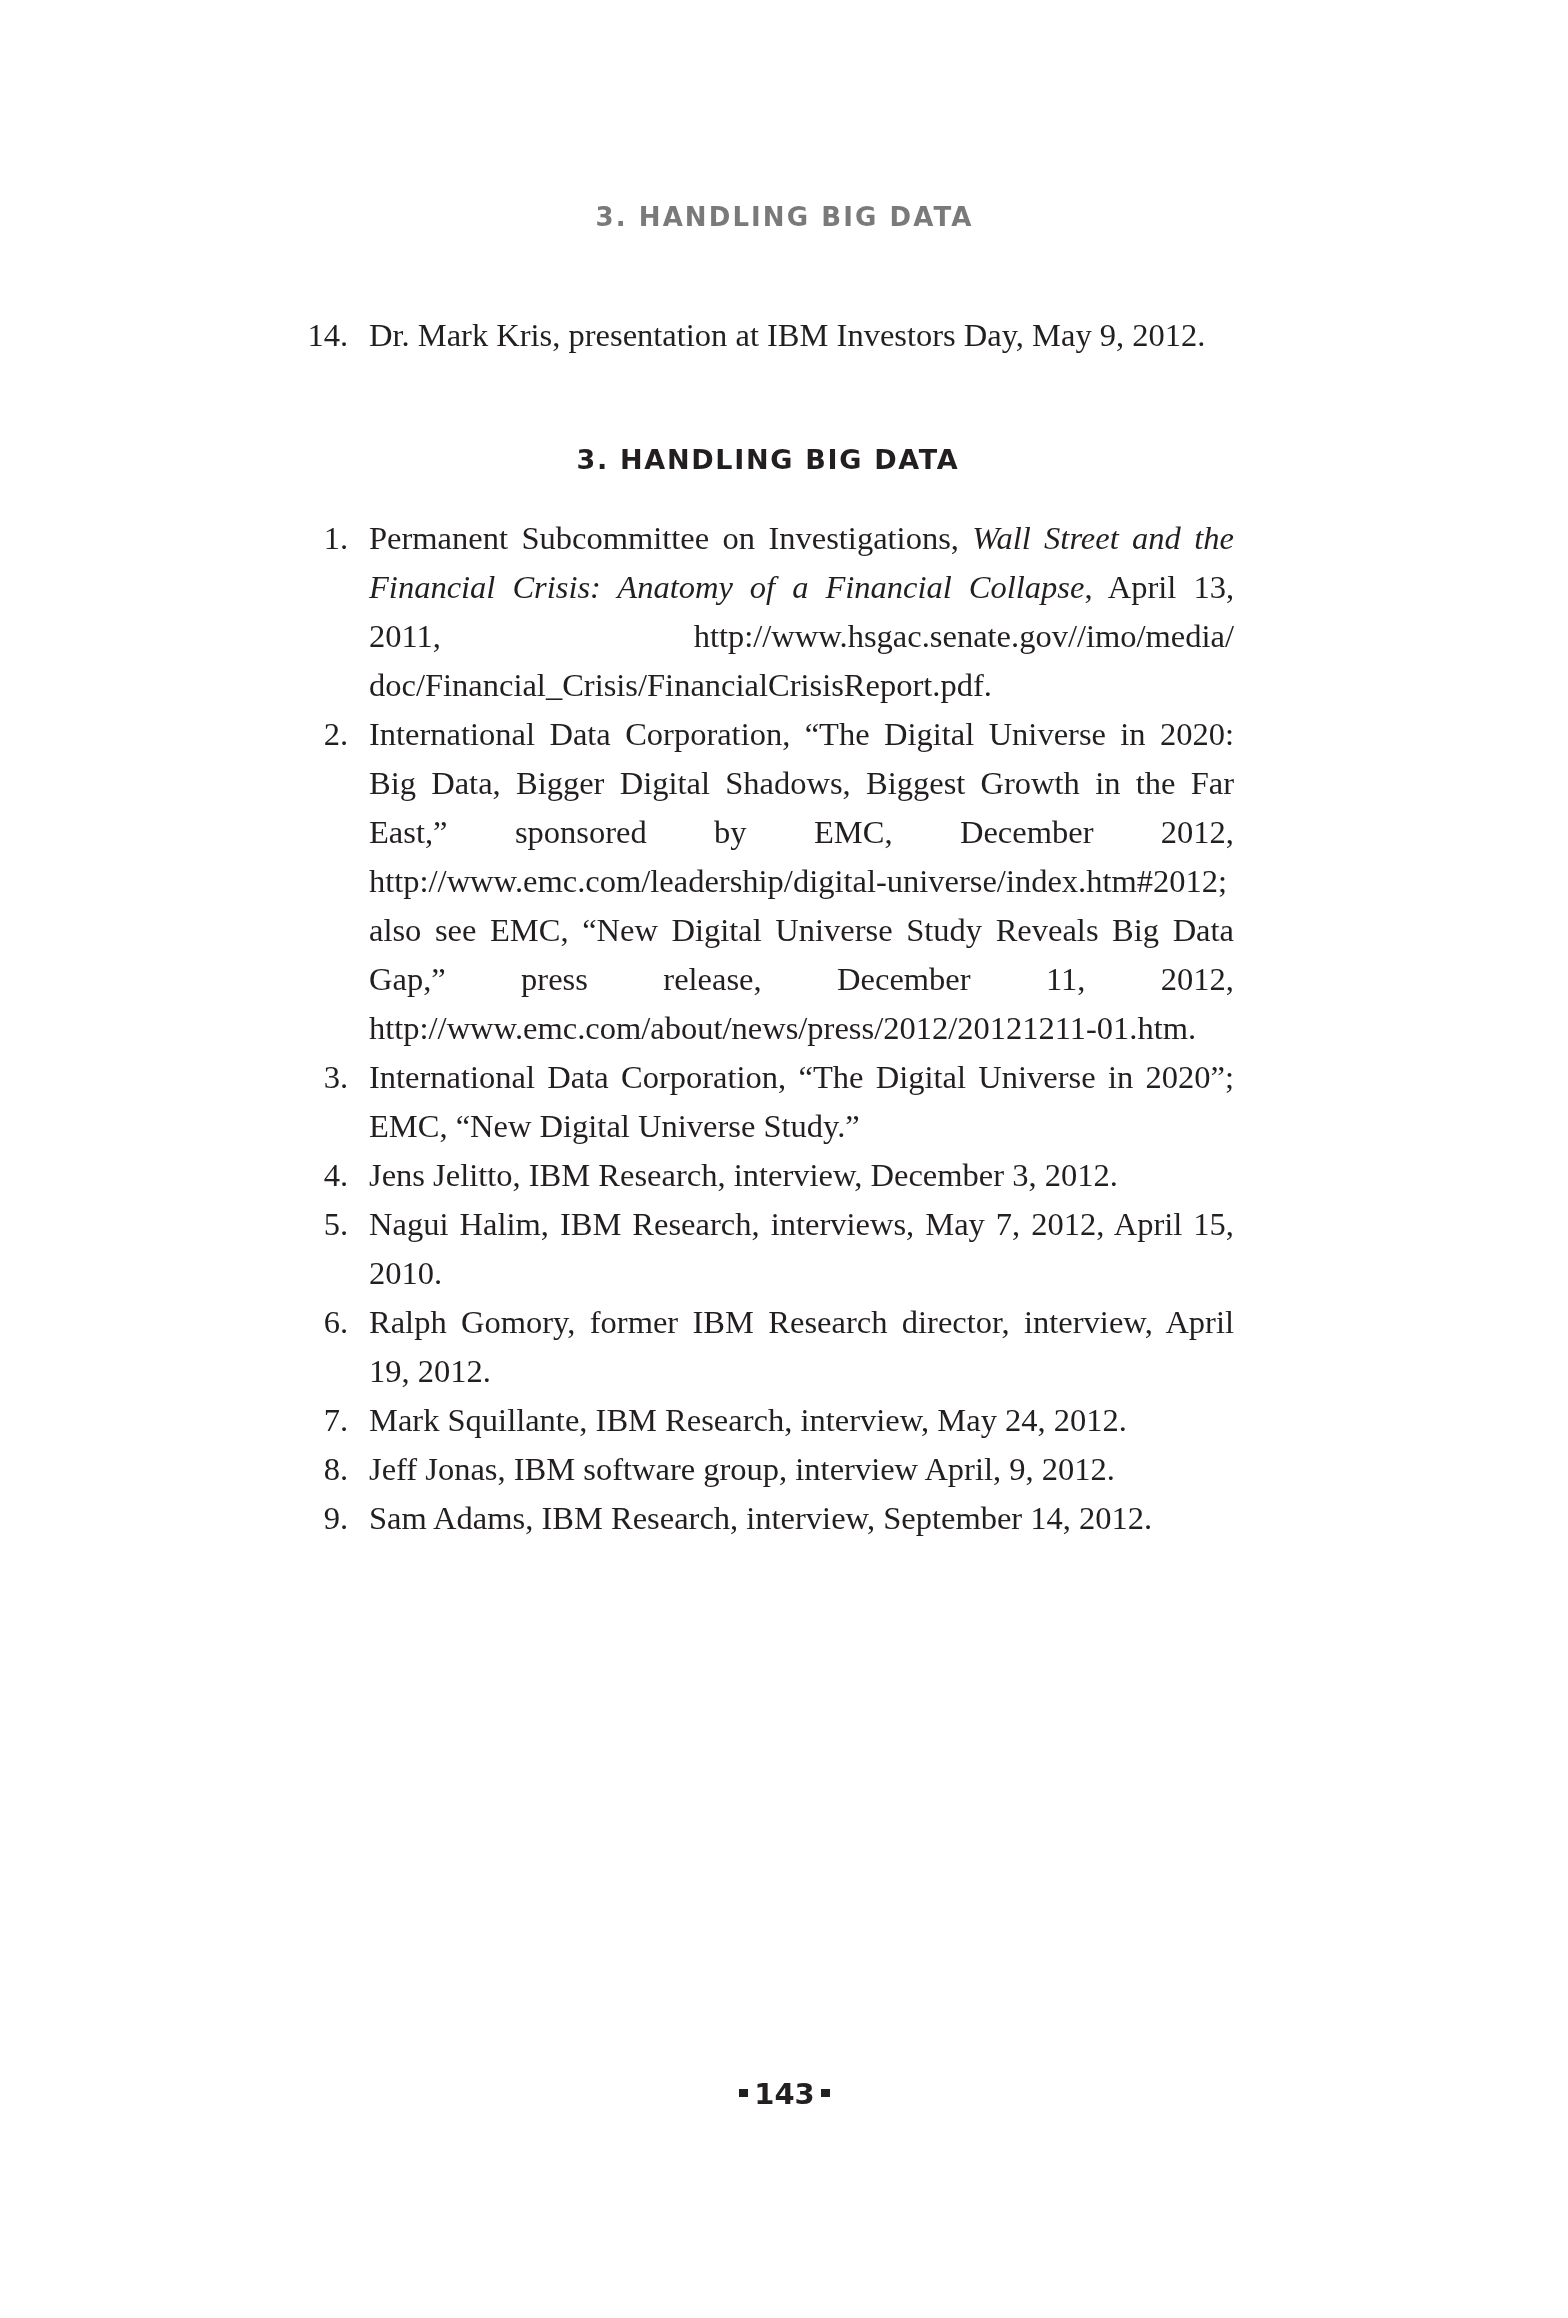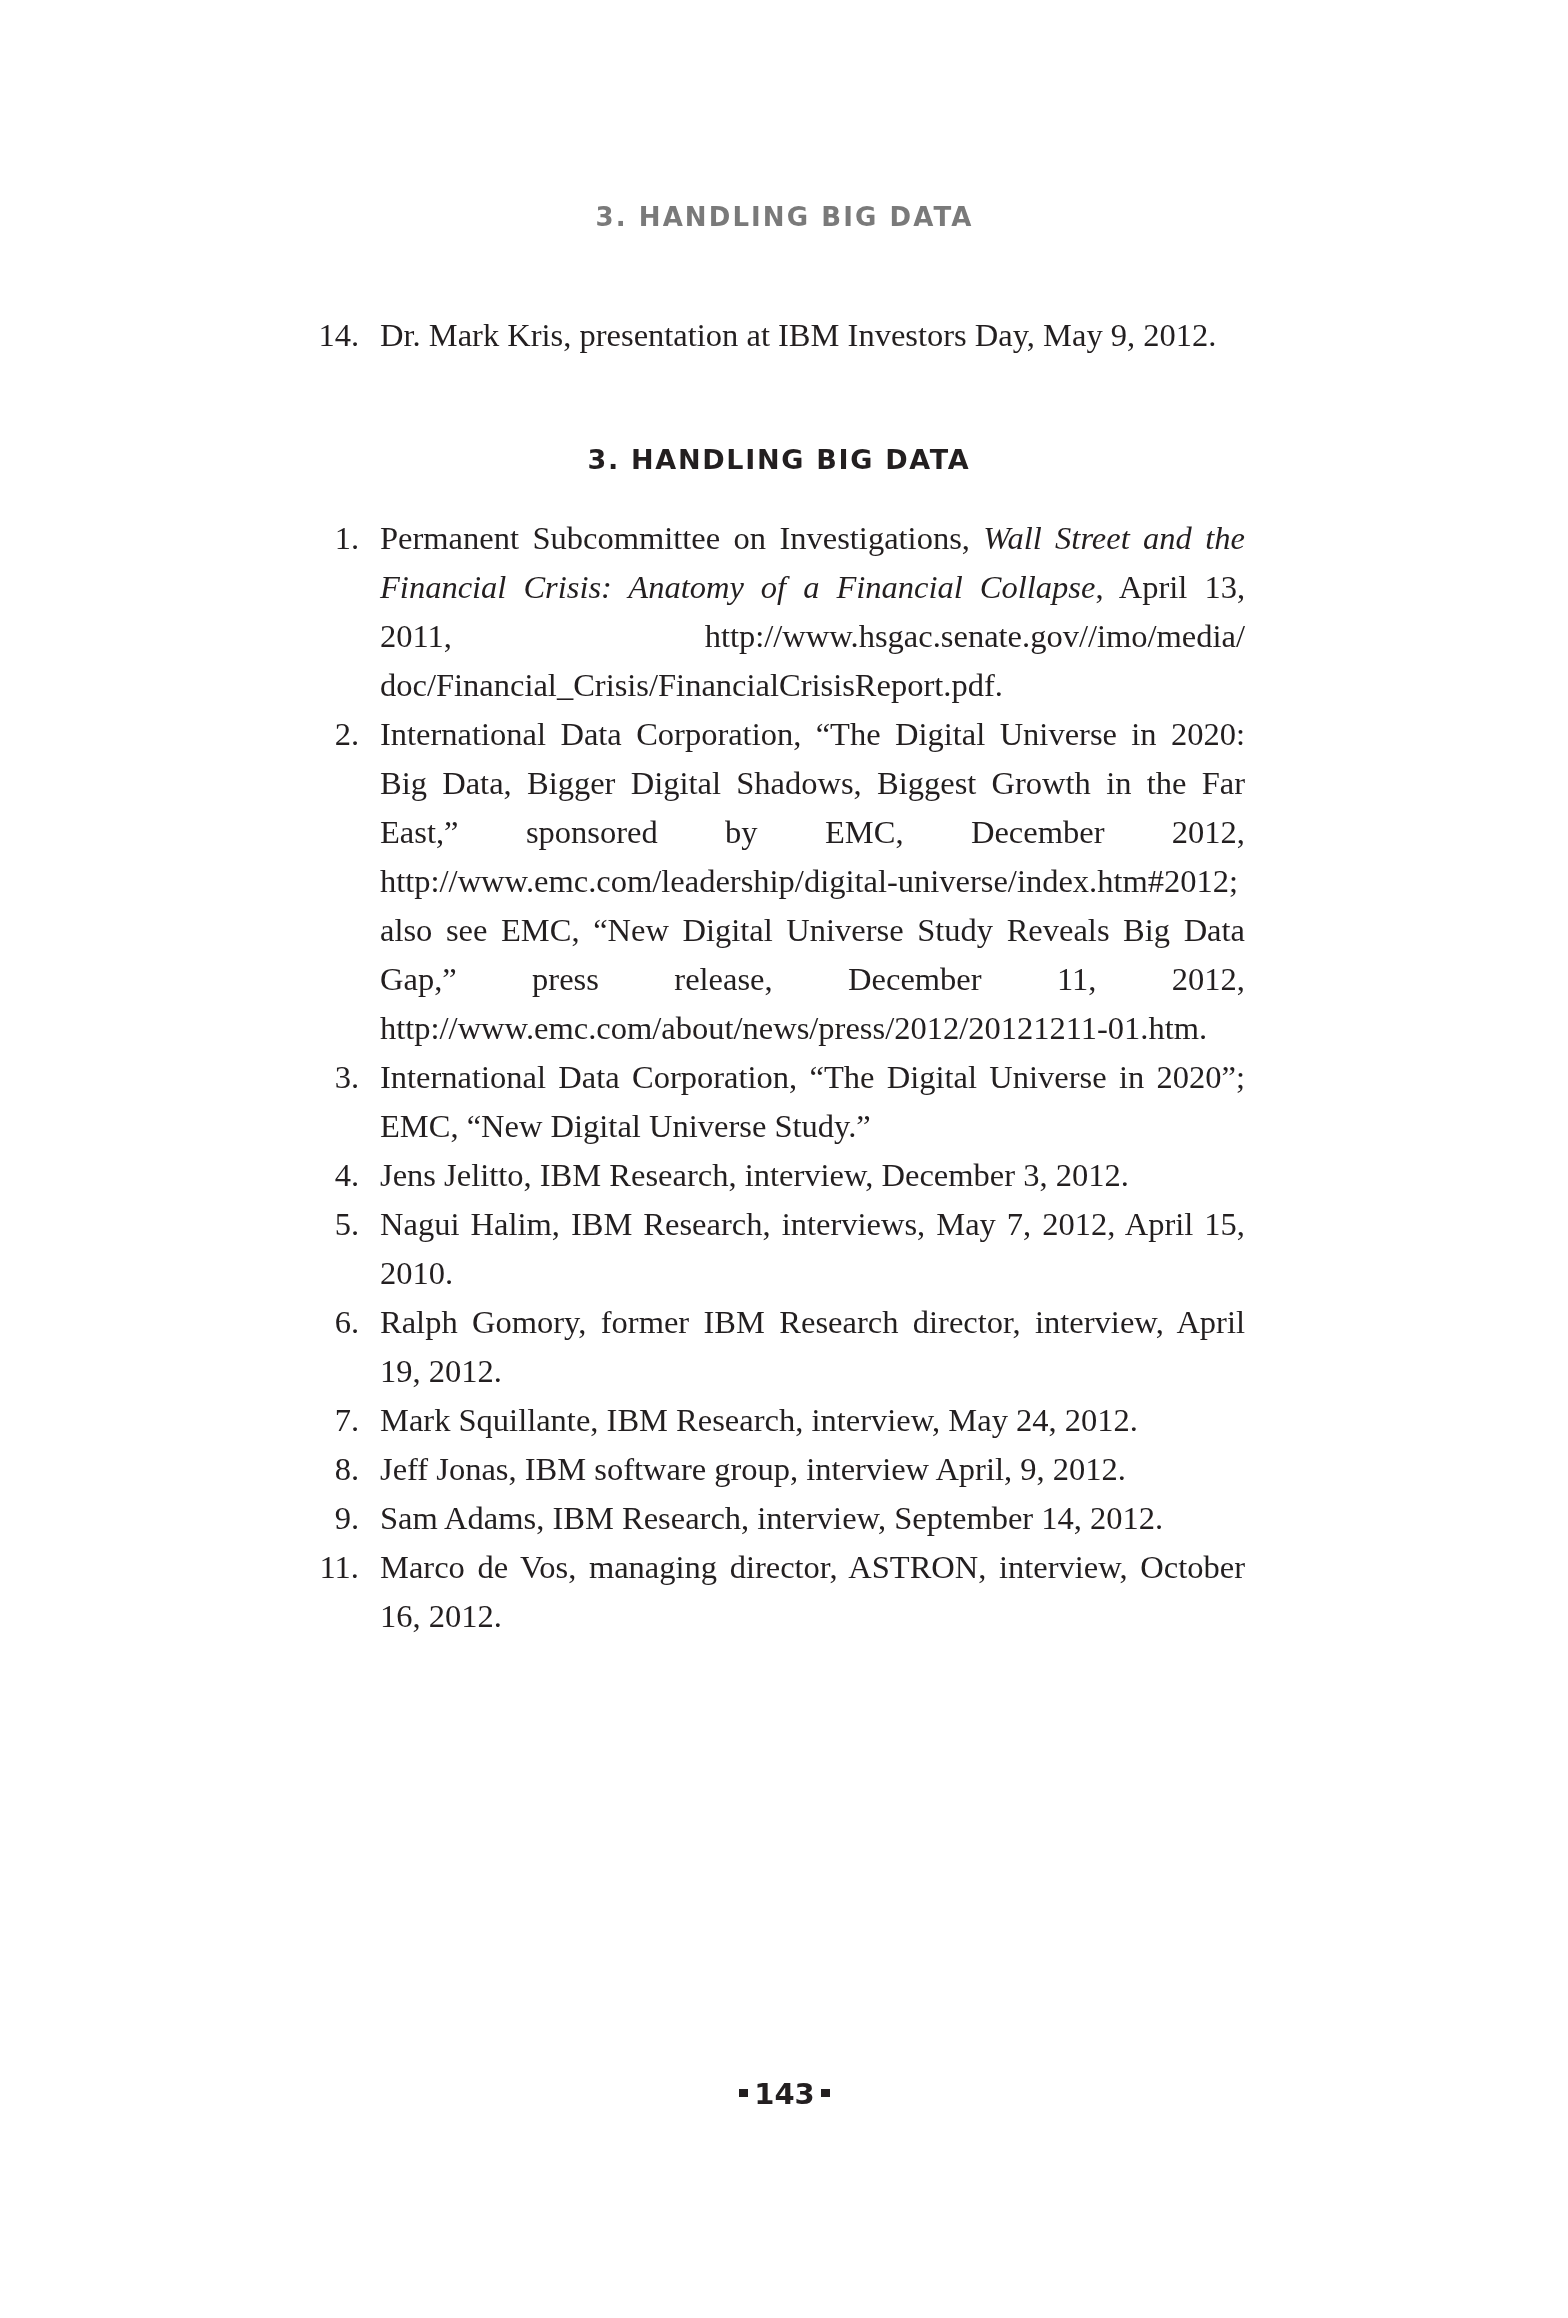--- a/index.html
+++ b/index.html
@@ -22,21 +22,21 @@
       text-align: center;
       font-family: "DejaVu Sans", "Liberation Sans", sans-serif;
       font-weight: bold;
       font-size: 26px;
       letter-spacing: 2.1px;
       color: #7a7a7a;
       line-height: 32.5px;
     }
     .notes-block {
       position: absolute;
-      left: 313px;
+      left: 302px;
       top: 311px;
       width: 932px;
       font-family: "Liberation Serif", "DejaVu Serif", serif;
       font-size: 32.5px;
       line-height: 49px;
       color: #231f20;
     }
     .note {
       display: flex;
       align-items: flex-start;
@@ -153,24 +153,20 @@
       <span class="note-num">8.</span>
       <span class="note-text">Jeff Jonas, IBM software group, interview April, 9, 2012.</span>
     </div>
 
     <div class="note">
       <span class="note-num">9.</span>
       <span class="note-text">Sam Adams, IBM Research, interview, September 14, 2012.</span>
     </div>
 
 
-    <div class="note">
-      <span class="note-num">11.</span>
-      <span class="note-text">Marco de Vos, managing director, ASTRON, interview, Oc­tober 16, 2012.</span>
-    </div>
 
   </div>
 </div>
 
 <div class="page-number">
   <span class="sq"></span><span>143</span><span class="sq"></span>
 </div>
 
 
 </body></html>

